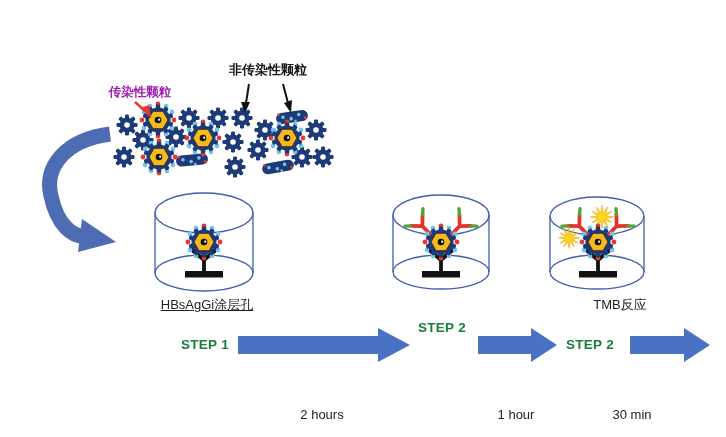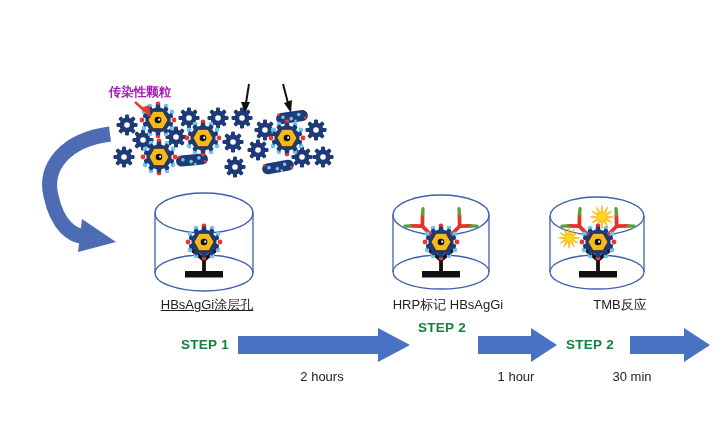--- a/index.html
+++ b/index.html
@@ -6,21 +6,21 @@
   .stage{
     position:relative;width:726px;height:437px;background:#ffffff;overflow:hidden;
     font-family:"Liberation Sans", sans-serif;
   }
   .stage svg{position:absolute;left:0;top:0;}
   .lbl{position:absolute;transform:translateX(-50%);white-space:nowrap;color:#1a1a1a;}
   .lbl-infectious{color:#a21caf;font-weight:bold;font-size:12.5px;}
   .lbl-noninfectious{color:#111;font-weight:bold;font-size:13px;}
   .lbl-well{font-size:13px;font-weight:500;color:#222;}
   .lbl-step{font-size:13.5px;font-weight:bold;color:#15803d;letter-spacing:.3px;}
-  .lbl-time{font-size:13px;font-weight:400;color:#222;}
+  .lbl-time{font-size:13px;font-weight:400;color:#222;margin-top:38px;}
 </style>
 </head>
 <body>
 
 <div class="stage">
 
 <svg width="726" height="437" viewBox="0 0 726 437">
   <defs>
 
     <g id="gSmall">
@@ -181,23 +181,23 @@
 
   <g fill="#4a72c4">
     <polygon points="238,336 378,336 378,328 410,345 378,362 378,354 238,354"></polygon>
     <polygon points="478,336 531,336 531,328 557,345 531,362 531,354 478,354"></polygon>
     <polygon points="630,336 684,336 684,328 710,345 684,362 684,354 630,354"></polygon>
   </g>
 </svg>
 
 <div class="lbl lbl-infectious" style="left:140px;top:84px;">传染性颗粒</div>
 
+<div class="lbl lbl-noninfectious" style="left:268px;top:61px;">非传染性颗粒</div>
 
 <div class="lbl lbl-well" style="left:207px;top:296px;text-decoration:underline;">HBsAgGi涂层孔</div>
-<div class="lbl lbl-well" style="left:448px;top:296px;">HRP标记 HBsAgGi</div>
 <div class="lbl lbl-well" style="left:620px;top:296px;">TMB反应</div>
 
 <div class="lbl lbl-step" style="left:205px;top:337px;">STEP 1</div>
 <div class="lbl lbl-step" style="left:442px;top:320px;text-align:center;">STEP 2</div>
 <div class="lbl lbl-step" style="left:590px;top:337px;">STEP 2</div>
 
 <div class="lbl lbl-time" style="left:322px;top:369px;">2 hours</div>
 <div class="lbl lbl-time" style="left:516px;top:369px;">1 hour</div>
 <div class="lbl lbl-time" style="left:632px;top:369px;">30 min</div>
 

